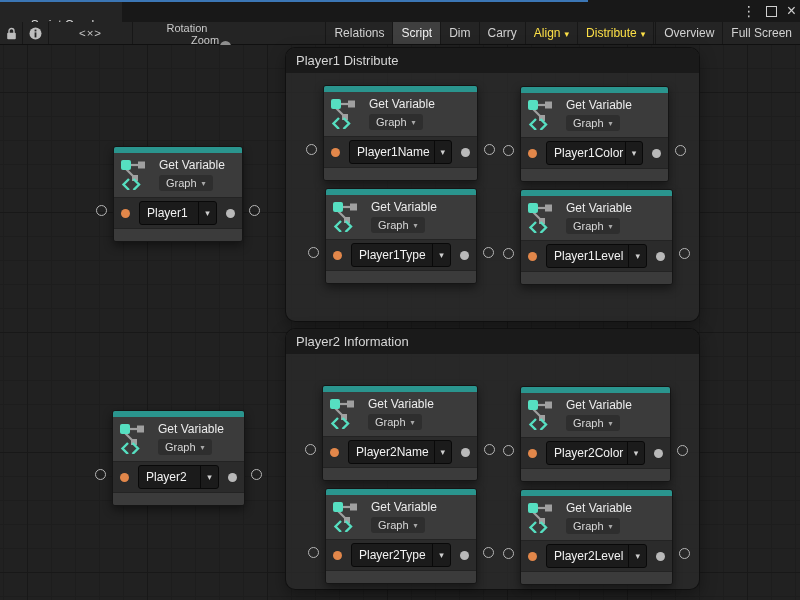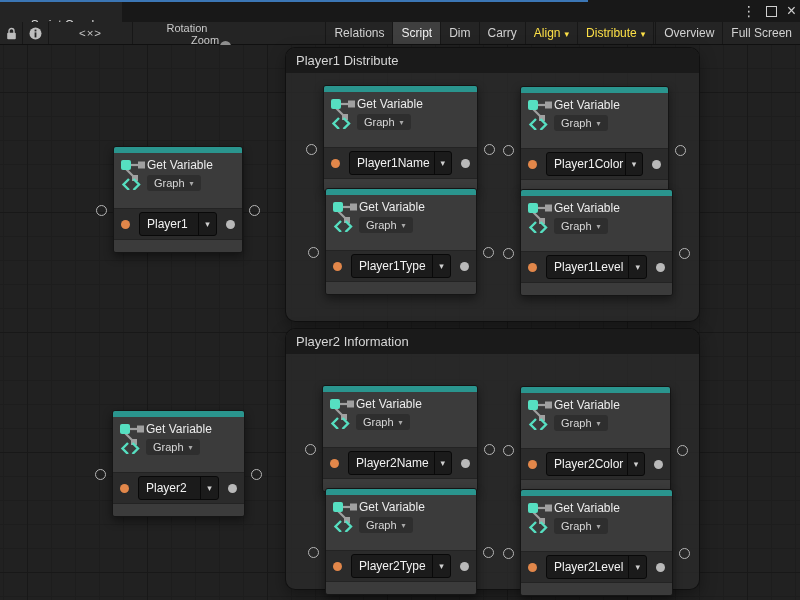--- a/index.html
+++ b/index.html
@@ -50,21 +50,21 @@
   .group{position:absolute;border-radius:10px;background:rgba(41,41,41,0.82);
          border:1px solid rgba(10,10,10,0.75);box-shadow:0 6px 16px rgba(0,0,0,0.35);
          box-sizing:border-box;overflow:hidden;}
   .group-header{height:25px;background:#1a1a1a;display:flex;align-items:center;padding-left:10px;}
   .group-title{font-size:13px;color:#d6d6d6;}
 
   
   .node{position:absolute;background:#2c2c2c;border:1px solid #151515;border-radius:3px;
         box-shadow:0 4px 10px rgba(0,0,0,0.45);box-sizing:border-box;}
   .n-top{height:6px;background:#2a958e;border-radius:2px 2px 0 0;}
-  .n-head{height:55px;background:#3b3b3b;display:flex;align-items:flex-start;gap:2px;padding:4px 13px 0 7px;box-sizing:border-box;}
+  .n-head{height:44px;background:#3b3b3b;display:flex;align-items:flex-start;gap:14px;padding:4px 13px 0 7px;box-sizing:border-box;}
   .n-icon{flex:0 0 auto;margin-top:1px;}
   .n-title{font-size:12px;color:#ececec;line-height:14px;margin-top:1px;white-space:nowrap;}
   .n-graph{display:inline-flex;align-items:center;gap:5px;background:#2e2e2e;border-radius:3px;
            padding:2px 7px;margin-top:3px;font-size:11px;color:#d8d8d8;cursor:default;}
   .n-graph .caret{font-size:8px;color:#a8a8a8;}
   .n-body{height:31px;background:#2b2b2b;border-top:1px solid #232323;display:flex;align-items:center;
           gap:9px;padding:0 7px;box-sizing:border-box;}
   .n-foot{height:12px;background:#3b3b3b;border-top:1px solid #232323;border-radius:0 0 2px 2px;}
   .dot{width:9px;height:9px;border-radius:50%;flex:0 0 auto;}
   .dot.orange{background:#e2874a;}

